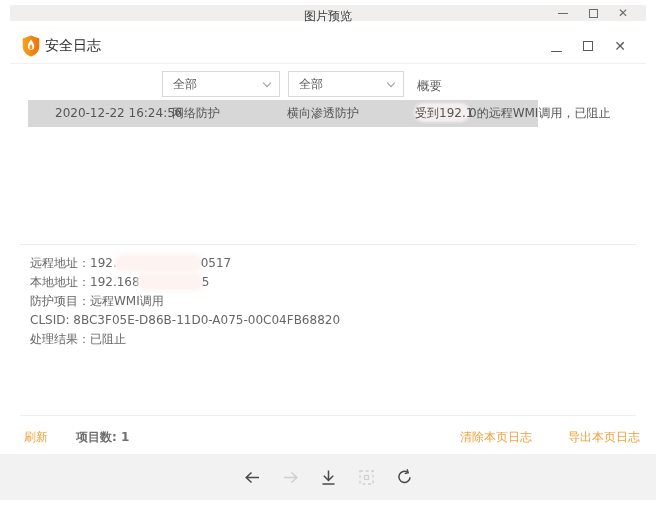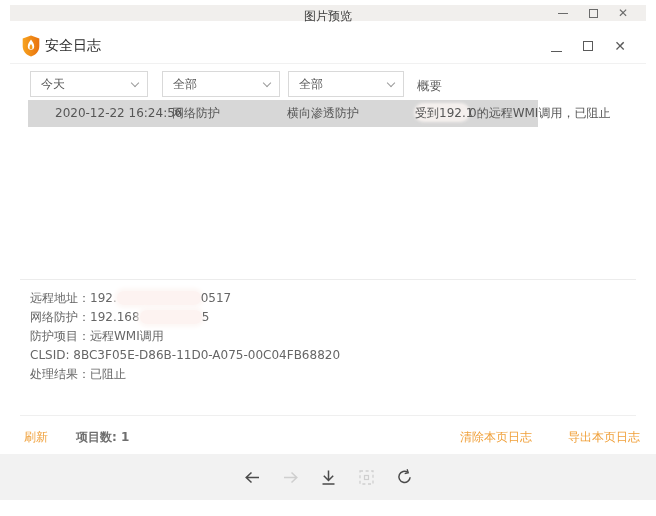--- a/index.html
+++ b/index.html
@@ -42,21 +42,21 @@
   .c-type { left:259px; }
   .c-summary { left:387px; }
 
   
   .redact { display:inline-block; vertical-align:-3px; border-radius:8px; }
   .r-row { width:52px; height:15px; background:#f4efed; box-shadow:0 0 3px 2px rgba(248,242,240,.95); margin:0 1px; }
   .r-remote { width:84px; height:14px; background:#fdf3f1; box-shadow:0 0 4px 3px #fdf7f5; }
   .r-local { width:62px; height:14px; background:#fdf3f1; box-shadow:0 0 4px 3px #fdf7f5; }
 
   
-  .detail { position:absolute; left:20px; top:244px; width:616px; border-top:1px solid #ececec; padding:9px 0 0 10px; font-size:12px; color:#666;margin-top:35px; }
+  .detail { position:absolute; left:20px; top:244px; width:616px; border-top:1px solid #ececec; padding:9px 0 0 10px; font-size:12px; color:#666; }
   .dline { height:19px; line-height:19px; white-space:nowrap; }
 
   
   .footer-divider { position:absolute; left:20px; top:415px; width:616px; height:0; border-top:1px solid #efefef; }
   .footer-left { position:absolute; left:24px; top:429px; display:flex; gap:28px; font-size:12px; align-items:center; }
   .link { color:#f0a03a; cursor:pointer; }
   .item-count { color:#6e6e6e;font-weight:bold; }
   .footer-right { position:absolute; right:16px; top:429px; display:flex; gap:36px; font-size:12px; }
 
   
@@ -104,44 +104,40 @@
         </span>
       <span class="ctl2">
           <i class="glyph-max2"></i>
         </span>
       <span class="ctl2">
           <span class="glyph-close2">✕</span>
         </span>
     </span>
   </div>
 
-  <div class="select sel-time">
-    <span>今天</span>
-    <i class="chev"></i>
-  </div>
   <div class="select sel-module">
     <span>全部</span>
     <i class="chev"></i>
   </div>
   <div class="select sel-type">
     <span>全部</span>
     <i class="chev"></i>
   </div>
   <span class="summary-header">概要</span>
 
   <div class="log-row">
     <span class="c-time">2020-12-22 16:24:56</span>
     <span class="c-module">网络防护</span>
     <span class="c-type">横向渗透防护</span>
     <span class="c-summary"><span>受到192.1</span><i class="redact r-row"></i><span>0的远程WMI调用，已阻止</span></span>
   </div>
 
   <div class="detail">
     <div class="dline"><span>远程地址：</span><span>192.</span><i class="redact r-remote"></i><span>0517</span></div>
-    <div class="dline"><span>网络防护：</span><span>192.168</span><i class="redact r-local"></i><span>5</span></div>
+    <div class="dline"><span>本地地址：</span><span>192.168</span><i class="redact r-local"></i><span>5</span></div>
     <div class="dline"><span>防护项目：</span><span>远程WMI调用</span></div>
     <div class="dline"><span>CLSID: </span><span>8BC3F05E-D86B-11D0-A075-00C04FB68820</span></div>
     <div class="dline"><span>处理结果：</span><span>已阻止</span></div>
   </div>
 
   <div class="footer-divider"></div>
   <div class="footer-left">
     <span class="link">刷新</span>
     <span class="item-count"><span>项目数:</span>&nbsp;<span>1</span></span>
   </div>

